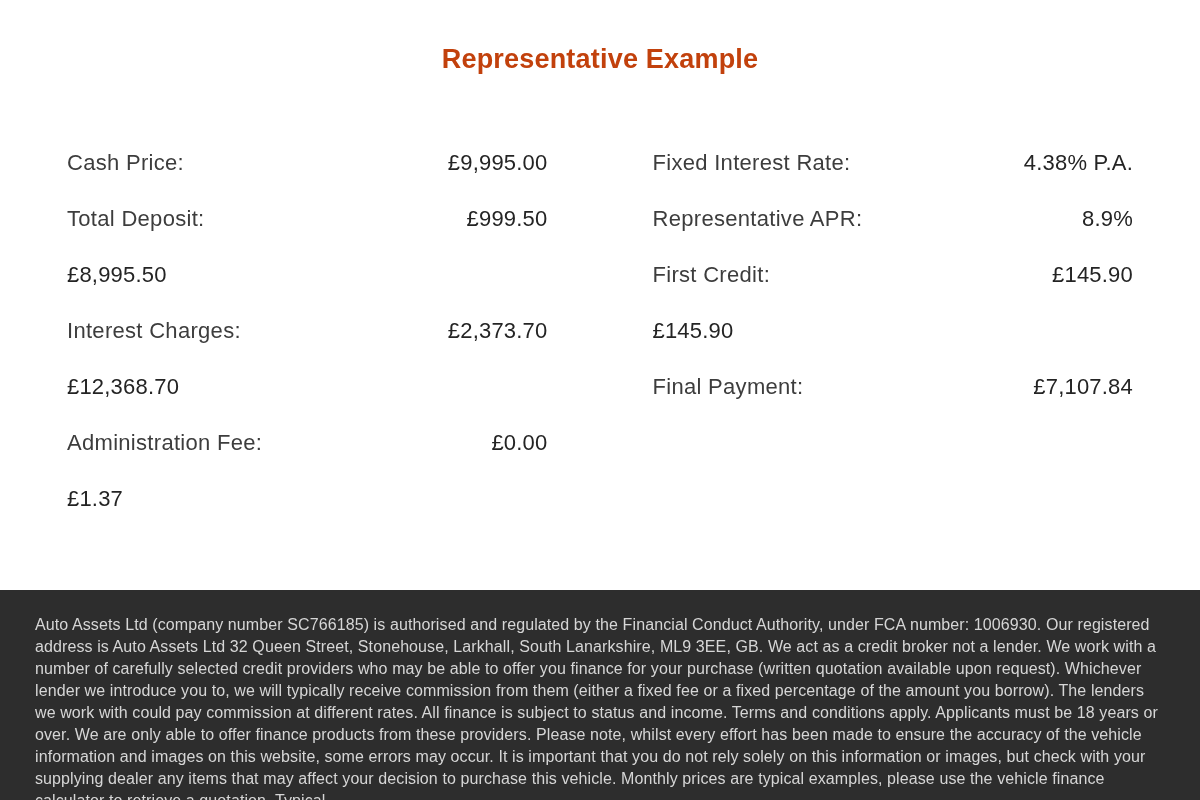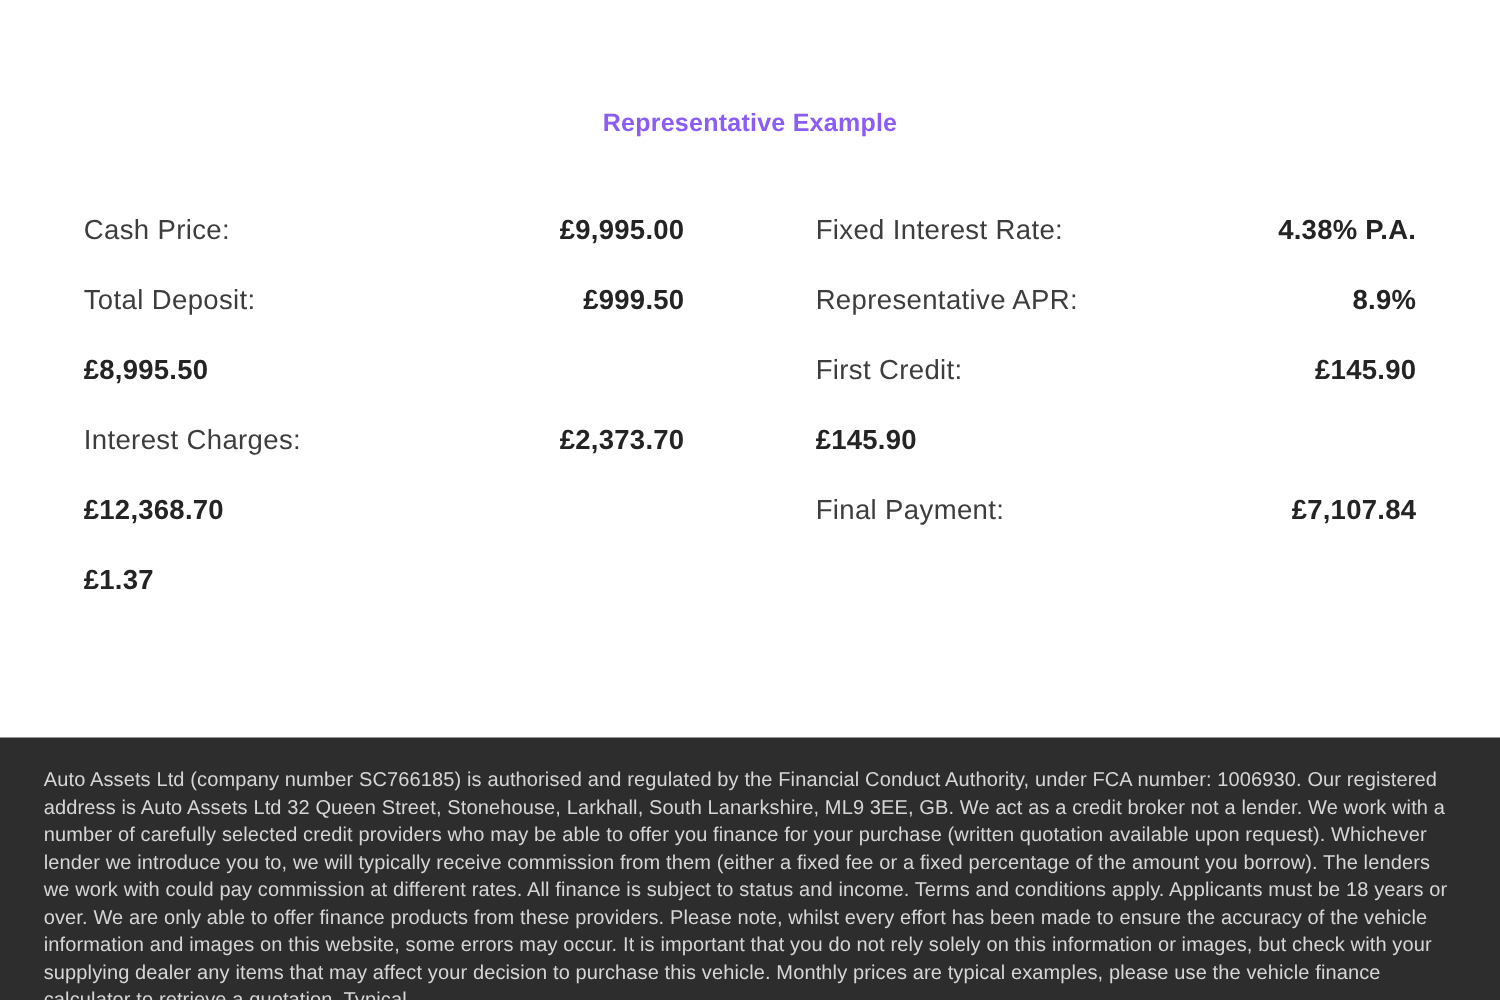--- a/index.html
+++ b/index.html
@@ -7,50 +7,50 @@
     width: 1200px;
     height: 800px;
     background: #ffffff;
     font-family: "Liberation Sans", "DejaVu Sans", sans-serif;
     overflow: hidden;
     position: relative;
   }
   .page-title {
     padding-top: 44px;
     text-align: center;
-    font-size: 20px;
+    font-size: 27px;
     font-weight: 700;
-    color: #8b5cf6;
+    color: #c2410c;
     letter-spacing: 0.2px;
-    margin-top: 44px;
   }
   .finance-table {
     display: flex;
     margin-top: 60px;
     padding: 0 67px;
     column-gap: 105px;
   }
   .finance-col {
     flex: 1 1 0;
     min-width: 0;
   }
   .finance-row {
     height: 56px;
     display: flex;
     justify-content: space-between;
+    align-items: center;
     font-size: 22px;
   }
   .finance-label {
     font-weight: 400;
     color: #3d3d3d;
     letter-spacing: 0.3px;
     white-space: nowrap;
   }
   .finance-value {
-    font-weight: 700;
+    font-weight: 400;
     color: #242424;
     letter-spacing: 0.2px;
     white-space: nowrap;
     text-align: right;
   }
   .legal-footer {
     position: absolute;
     left: 0;
     bottom: 0;
     width: 1200px;
@@ -86,20 +86,24 @@
       <span class="finance-value">£8,995.50</span>
     </div>
     <div class="finance-row">
       <span class="finance-label">Interest Charges:</span>
       <span class="finance-value">£2,373.70</span>
     </div>
     <div class="finance-row">
       <span class="finance-value">£12,368.70</span>
     </div>
     <div class="finance-row">
+      <span class="finance-label">Administration Fee:</span>
+      <span class="finance-value">£0.00</span>
+    </div>
+    <div class="finance-row">
       <span class="finance-value">£1.37</span>
     </div>
   </div>
 
   <div class="finance-col">
     <div class="finance-row">
       <span class="finance-label">Fixed Interest Rate:</span>
       <span class="finance-value">4.38% P.A.</span>
     </div>
     <div class="finance-row">

